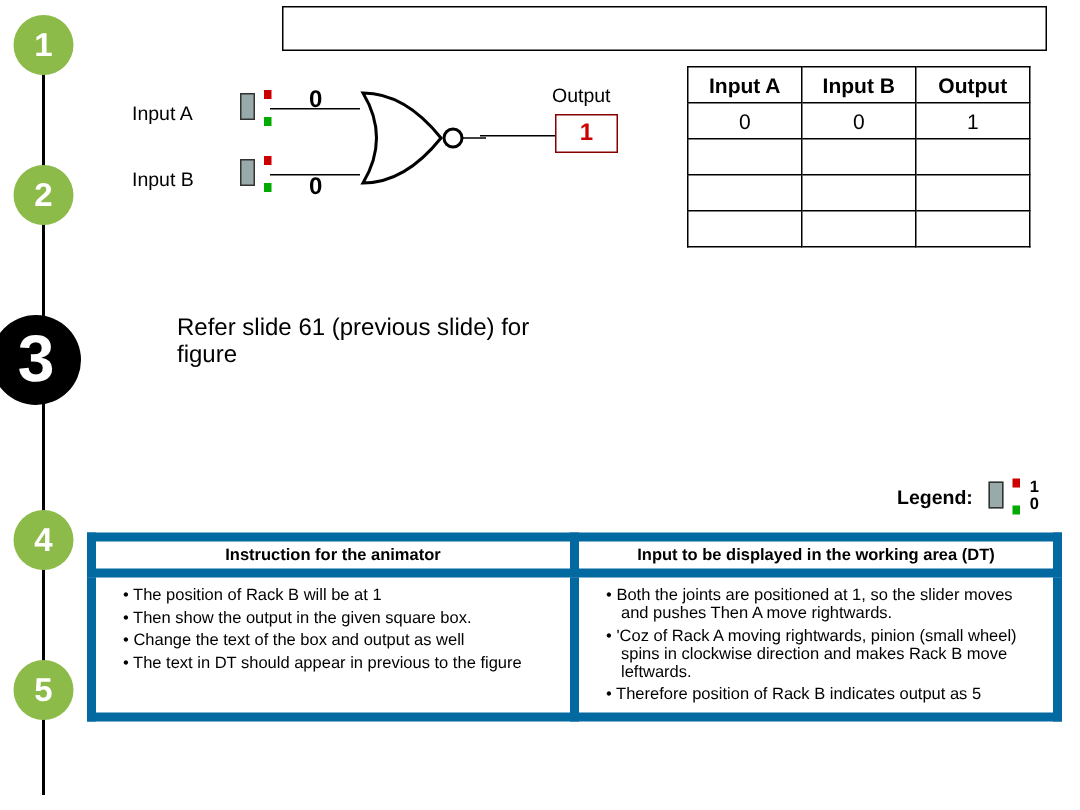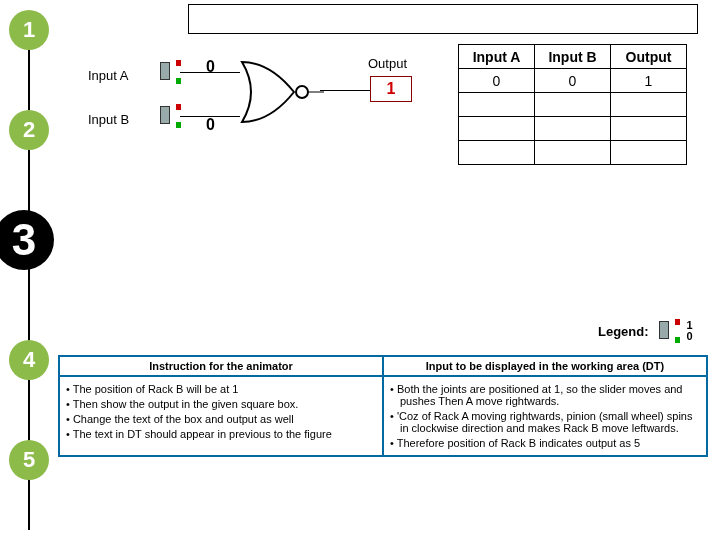--- a/index.html
+++ b/index.html
@@ -159,32 +159,32 @@
   .legend-vals { font-size: 11px; line-height: 11px; }
   .lower {
     position: absolute;
     left: 0px;
     top: 355px;
     width: 650px;
     border-collapse: collapse;
     font-size: 11px;
   }
   .lower th, .lower td {
-    border: 2px solid #0369a1;
+    border: 6px solid #0369a1;
     padding: 3px 6px;
     vertical-align: top;
   }
   .lower th {
     text-align: center;
     font-weight: bold;
     background: #fff;
   }
   .lower td { width: 50%; }
   .lower ul { list-style: none; padding: 0; }
-  .lower li { margin: 3px 0; padding-left: 10px; text-indent: -10px; }
+  .lower li { margin: 3px 12px; padding-left: 10px; text-indent: -10px; }
   .lower li::before { content: "• "; }
 </style>
 </head>
 <body>
 
 <div class="nav-rail">
   <div class="rail-line"></div>
   <div class="nav-pill p1">1</div>
   <div class="nav-pill">2</div>
   <div class="nav-pill p3">3</div>
@@ -245,20 +245,21 @@
       <td></td>
     </tr>
     <tr>
       <td></td>
       <td></td>
       <td></td>
     </tr>
   </tbody>
     </table>
 
+  <div class="refer">Refer slide 61 (previous slide) for figure</div>
 
   <div class="legend">
     <span>Legend:</span>
     <div class="tog">
       <span class="tog-body"></span>
       <span class="tog-r"></span>
       <span class="tog-g"></span>
     </div>
     <div class="legend-vals">
       <div>1</div>

